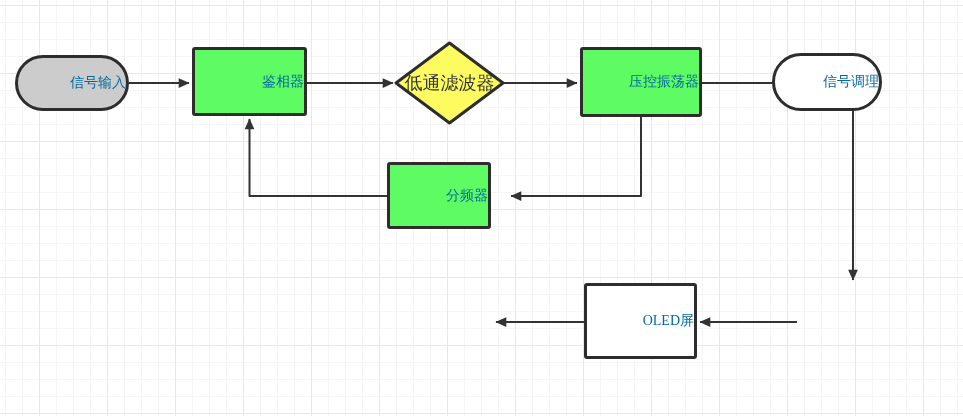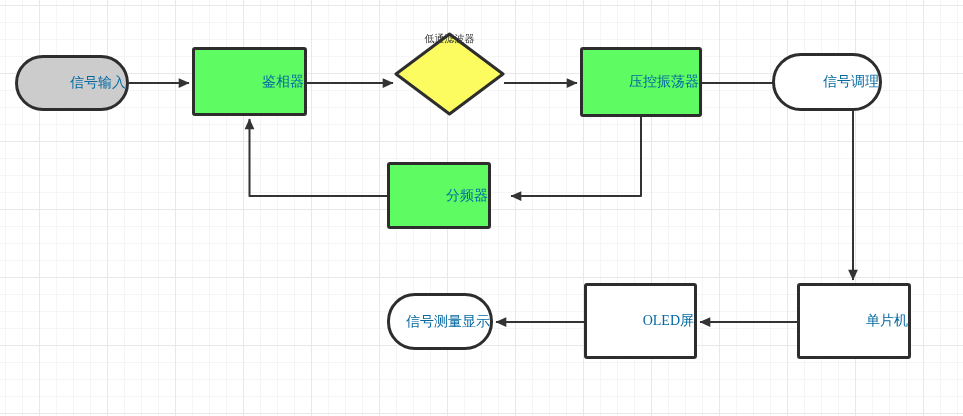--- a/index.html
+++ b/index.html
@@ -36,23 +36,23 @@
   
   .n-signal-input{left:15px;top:55px;width:114px;height:56px;}
   .n-phase-detector{left:192px;top:47px;width:115px;height:69px;}
   .n-vco{left:580px;top:47px;width:122px;height:70px;}
   .n-signal-conditioning{left:772px;top:53px;width:110px;height:58px;border-radius:29px;}
   .n-frequency-divider{left:387px;top:162px;width:104px;height:67px;}
   .n-mcu{left:797px;top:283px;width:114px;height:76px;}
   .n-oled{left:584px;top:283px;width:113px;height:76px;padding-left:7px;}
   .n-measure-display{left:387px;top:293px;width:106px;height:57px;}
   .n-low-pass-filter{
-    position:absolute;left:394px;top:32px;width:111px;height:84px;
-    display:flex;align-items:flex-start;justify-content:center;
-    font-size:10px;color:#333333;
+    position:absolute;left:394px;top:41px;width:111px;height:84px;
+    display:flex;align-items:center;justify-content:center;
+    font-size:18px;color:#333333;
   }
   .n-low-pass-filter svg{position:absolute;left:0;top:0;}
   .n-low-pass-filter .lbl{position:relative;z-index:1;pointer-events:none;white-space:nowrap;}
   .edge-layer{position:absolute;left:0;top:0;width:963px;height:416px;pointer-events:none;}
   .edge-layer path{pointer-events:stroke;}
 </style>
 </head>
 <body>
 
 <div class="canvas">
@@ -96,25 +96,19 @@
   </div>
 
   <div class="node stadium n-signal-conditioning" style="background: rgb(255, 255, 255);">
     <span class="lbl">信号调理</span>
   </div>
 
   <div class="node n-frequency-divider" style="background: rgb(95, 251, 99);">
     <span class="lbl">分频器</span>
   </div>
 
-  <div class="node n-mcu" style="background: rgb(255, 255, 255);">
-    <span class="lbl">单片机</span>
-  </div>
 
   <div class="node n-oled" style="background: rgb(255, 255, 255);">
     <span class="lbl">OLED屏</span>
   </div>
 
-  <div class="node stadium n-measure-display" style="background: rgb(255, 255, 255);">
-    <span class="lbl">信号测量显示</span>
-  </div>
 
 </div>
 
 </body></html>

